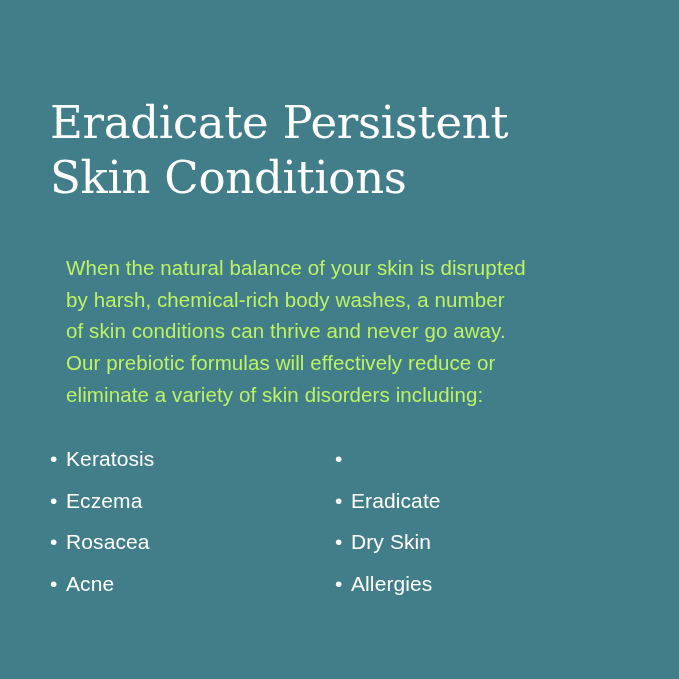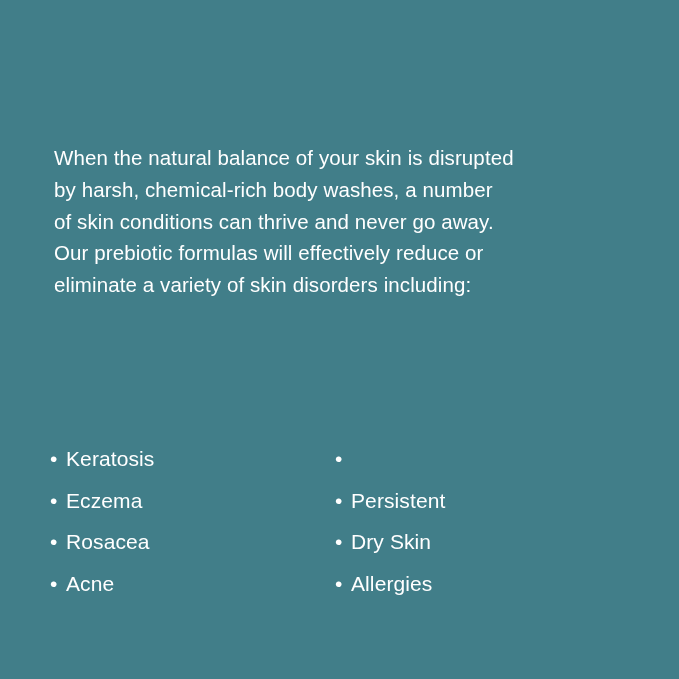--- a/index.html
+++ b/index.html
@@ -30,23 +30,23 @@
     font-family: "DejaVu Serif", "Liberation Serif", serif;
     color: #ffffff;
     font-size: 45px;
     line-height: 1.22;
     font-weight: 400;
     letter-spacing: -0.3px;
     margin: 0;
     white-space: pre-line;
   }
   .body-copy {
-    margin: 4px;
+    margin: 16px;
     margin-top: 46px;
-    color: #ffffff;
+    color: #bef264;
     font-size: 20.5px;
     line-height: 1.55;
     font-weight: 400;
     letter-spacing: 0.1px;
     white-space: pre-line;
   }
   .lists {
     position: absolute;
     left: 50px;
     top: 448px;
@@ -84,20 +84,22 @@
   .item-label {
     display: inline-block;
   }
 </style>
 </head>
 <body>
 
 <div class="card">
 
   <div class="content">
+    <h1 class="headline">Eradicate Persistent
+Skin Conditions</h1>
     <p class="body-copy">When the natural balance of your skin is disrupted
 by harsh, chemical-rich body washes, a number
 of skin conditions can thrive and never go away.
 Our prebiotic formulas will effectively reduce or
 eliminate a variety of skin disorders including:</p>
   </div>
 
   <div class="lists">
 
     <div class="list-col col-left">
@@ -118,21 +120,21 @@
         <span class="item-label">Acne</span>
       </div>
     </div>
 
     <div class="list-col col-right">
       <div class="list-item">
         <span class="bullet">•</span>
       </div>
       <div class="list-item">
         <span class="bullet">•</span>
-        <span class="item-label">Persistent</span>
+        <span class="item-label">Eradicate</span>
       </div>
       <div class="list-item">
         <span class="bullet">•</span>
         <span class="item-label">Dry Skin</span>
       </div>
       <div class="list-item">
         <span class="bullet">•</span>
         <span class="item-label">Allergies</span>
       </div>
     </div>

